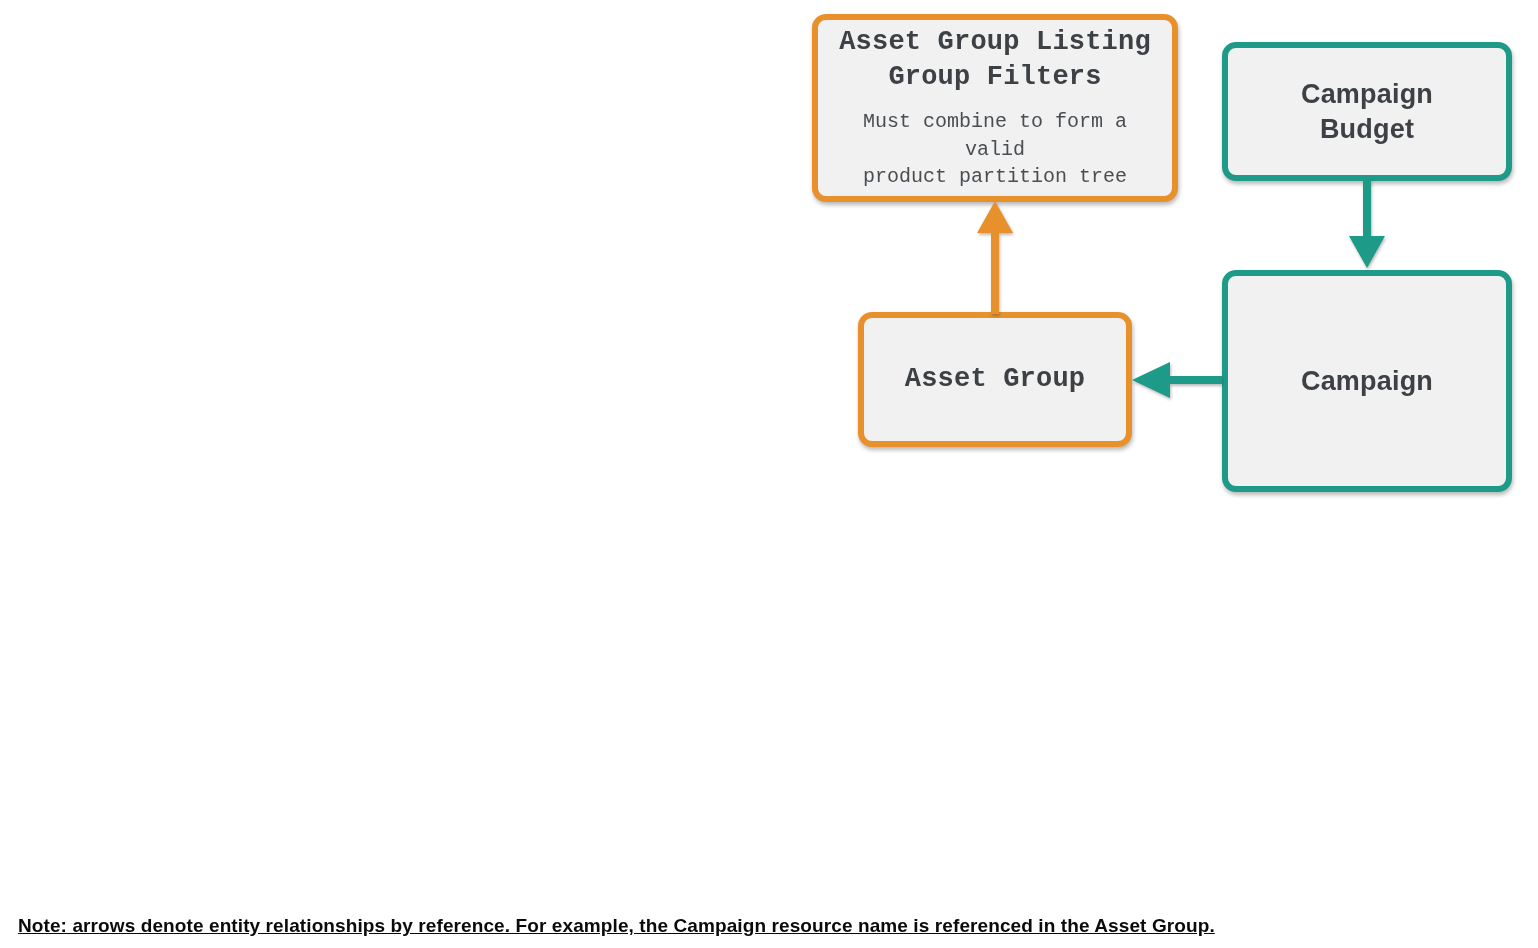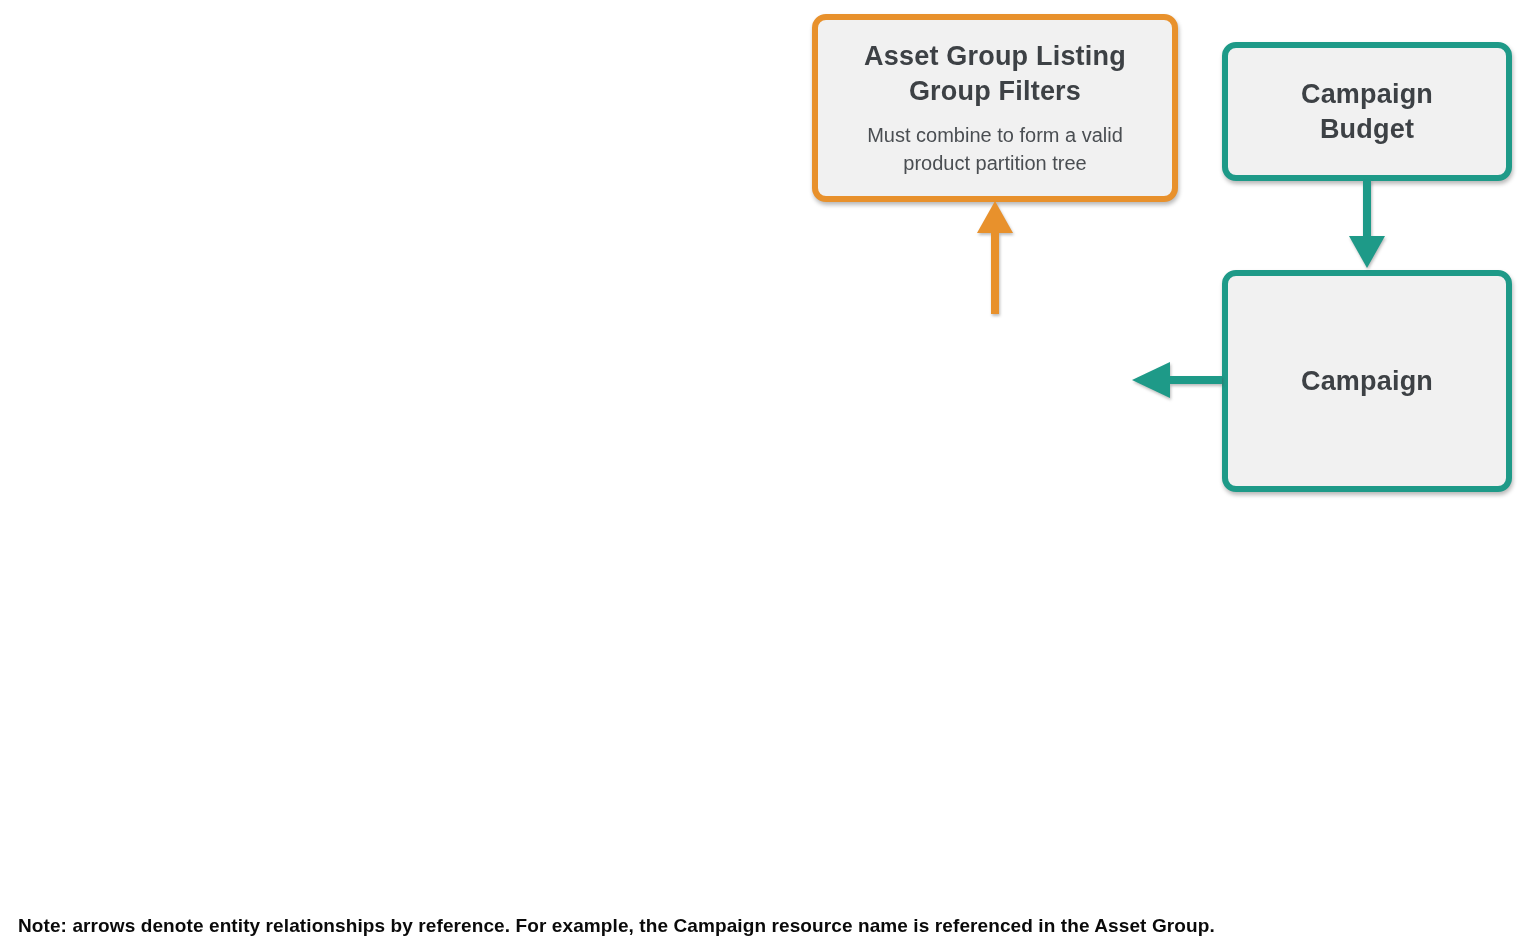--- a/index.html
+++ b/index.html
@@ -21,21 +21,21 @@
     background: #F1F1F1;
     border-radius: 14px;
     display: flex;
     flex-direction: column;
     align-items: center;
     justify-content: center;
     text-align: center;
     box-shadow: 1px 3px 4px rgba(0,0,0,0.28);
     padding: 8px 10px;
   }
-  .node.orange { border: 6px solid #E8912C; }
+  .node.orange { border: 6px solid #E8912C; font-family: Liberation Mono, monospace; }
   .node.teal   { border: 6px solid #1E9A88; }
 
   .node-title {
     white-space: pre-line;
     font-weight: bold;
     font-size: 27px;
     line-height: 35px;
     color: #3D4145;
     letter-spacing: 0.2px;
   }
@@ -87,39 +87,43 @@
 
   #footnote {
     position: absolute;
     left: 18px;
     top: 915px;
     font-size: 19px;
     font-weight: bold;
     color: #0A0A0A;
     white-space: nowrap;
     letter-spacing: 0.1px;
+    text-decoration: underline;
   }
 </style>
 </head>
 <body>
 
 <div id="canvas">
 
   <div id="node-listing-filters" class="node orange">
     <div class="node-title">Asset Group Listing
 Group Filters</div>
     <div class="node-subtitle">Must combine to form a valid
 product partition tree</div>
   </div>
 
   <div id="node-campaign-budget" class="node teal">
     <div class="node-title">Campaign
 Budget</div>
   </div>
 
+  <div id="node-asset-group" class="node orange">
+    <div class="node-title">Asset Group</div>
+  </div>
 
   <div id="node-campaign" class="node teal">
     <div class="node-title">Campaign</div>
   </div>
 
   <div id="edge-up" class="arrow">
     <div class="shaft"></div>
     <div class="head"></div>
   </div>
 

